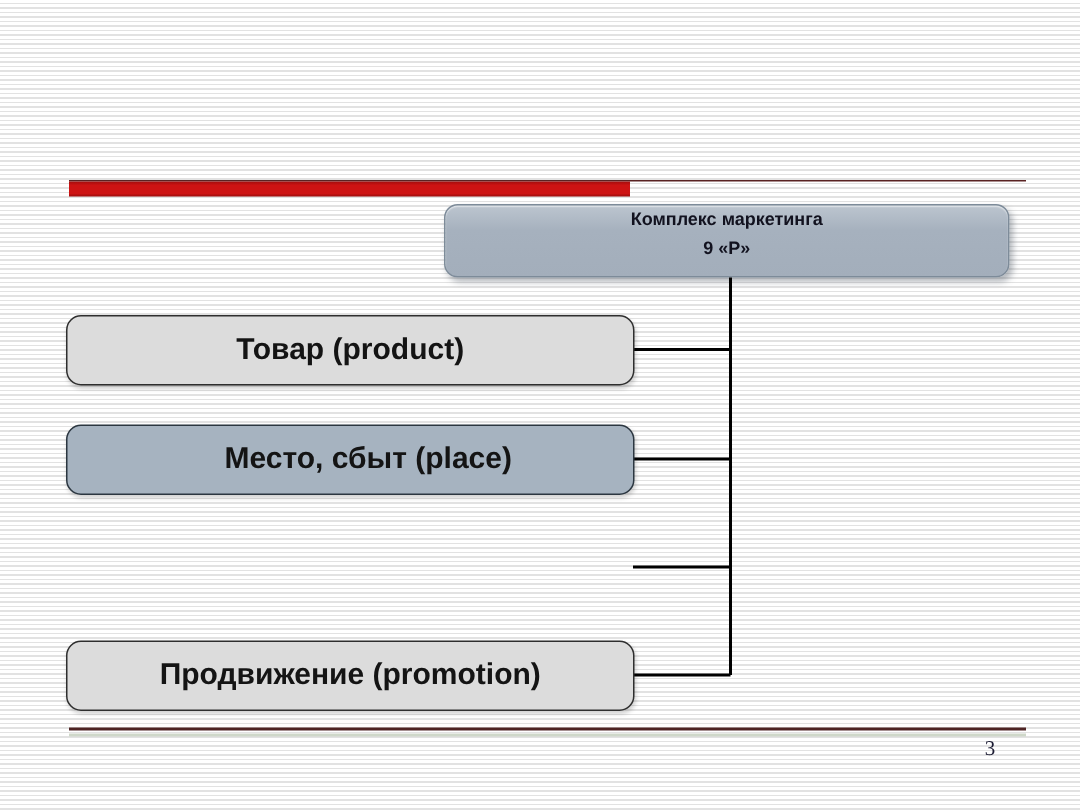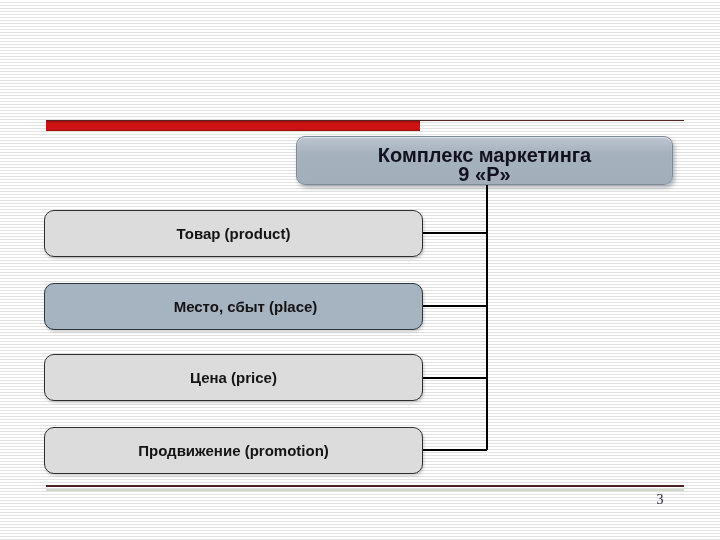--- a/index.html
+++ b/index.html
@@ -36,25 +36,25 @@
     left: 296px; top: 136px;
     width: 377px; height: 49px;
     box-sizing: border-box;
     background: linear-gradient(180deg, #bcc5cf 0%, #a6b1be 35%, #a3aebb 100%);
     border: 1px solid #7d8b99;
     border-radius: 9px;
     box-shadow: 2px 3px 4px rgba(90,100,110,0.45), inset 0 1px 1px rgba(255,255,255,0.55);
     display: flex;
     flex-direction: column;
     align-items: center;
-    justify-content: flex-end;
+    justify-content: flex-start;
     text-align: center;
     color: #12121f;
     font-weight: bold;
-    font-size: 20px;
+    font-size: 12px;
     line-height: 19px;
   }
 
   
   .v-connector {
     position: absolute;
     left: 486px; top: 185px;
     width: 2px; height: 265px;
     background: #000;
   }
@@ -78,21 +78,21 @@
     background: #dcdcdc;
     border: 1px solid #2e2e2e;
     border-radius: 10px;
     box-shadow: 1px 2px 3px rgba(0,0,0,0.18);
     display: flex;
     align-items: center;
     justify-content: center;
     text-align: center;
     color: #141414;
     font-weight: bold;
-    font-size: 15px;
+    font-size: 20px;
   }
   .b1 { top: 210px; }
   .b2 { top: 283px; background: #a6b3c0; border-color: #2b3640; padding-left: 24px; }
   .b3 { top: 354px; }
   .b4 { top: 427px; }
 
   
   .bottom-rule-maroon {
     position: absolute;
     left: 46px; top: 485px;
@@ -135,23 +135,20 @@
   <div class="h-connector h2"></div>
   <div class="h-connector h3"></div>
   <div class="h-connector h4"></div>
 
   <div class="dbox b1">
     <span>Товар (product)</span>
   </div>
   <div class="dbox b2">
     <span>Место, сбыт (place)</span>
   </div>
-  <div class="dbox b3">
-    <span>Цена (price)</span>
-  </div>
   <div class="dbox b4">
     <span>Продвижение (promotion)</span>
   </div>
 
   <div class="bottom-rule-maroon"></div>
   <div class="bottom-rule-green"></div>
 
   <div class="page-number">3</div>
 
 </div>

